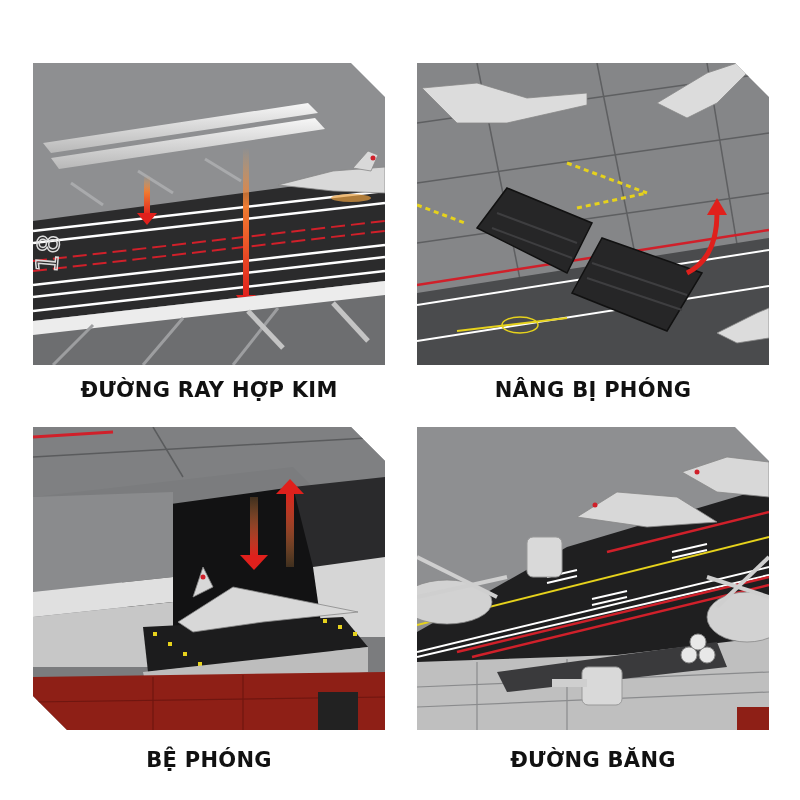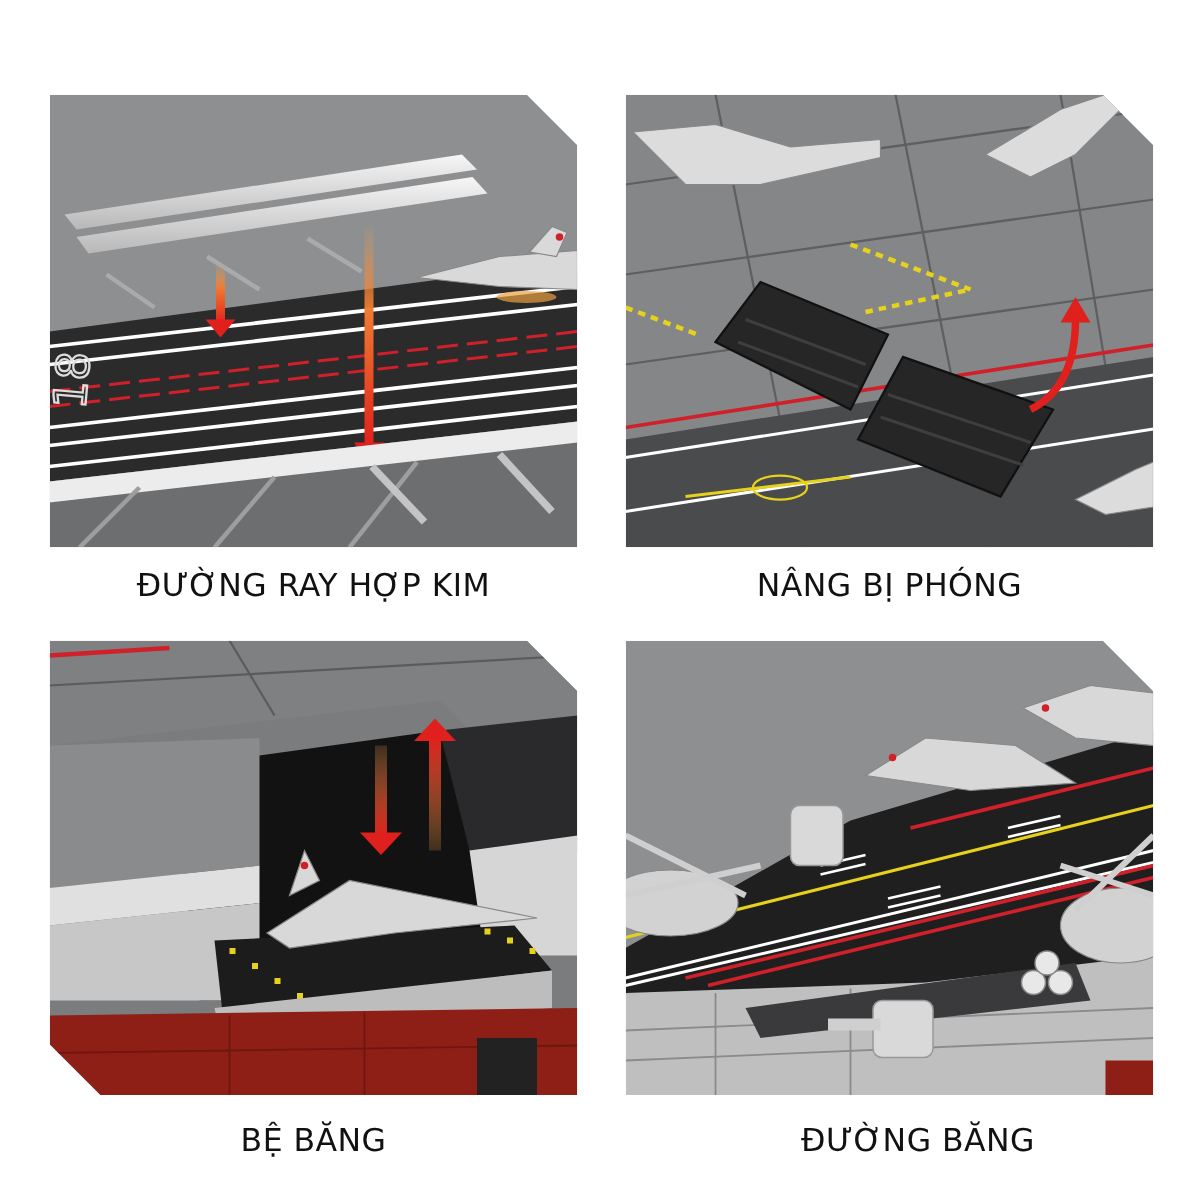--- a/index.html
+++ b/index.html
@@ -1,20 +1,20 @@
 <!DOCTYPE html>
 <html><head>
 <meta charset="utf-8">
 <style>
   html, body { margin: 0; padding: 0; background: #ffffff; }
   body { width: 800px; height: 800px; position: relative; overflow: hidden;
          font-family: "Liberation Sans", "DejaVu Sans", sans-serif; }
   .panel { position: absolute; overflow: hidden; }
   .panel svg { display: block; }
-  .caption { position: absolute; text-align: center; font-size: 21px; font-weight: 400;
+  .caption { position: absolute; text-align: center; font-size: 21px; font-weight: 700;
              color: #111; letter-spacing: 0.3px;
              font-family: "DejaVu Sans", "Liberation Sans", sans-serif; }
 </style>
 </head>
 <body>
 
 <div class="panel" style="left:33px;top:63px;width:352px;height:302px;clip-path:polygon(0 0,318px 0,352px 34px,352px 302px,0 302px);">
   <svg width="352" height="302" viewBox="0 0 352 302">
     <defs>
       <linearGradient id="rail" x1="0" y1="0" x2="0" y2="1">
@@ -178,21 +178,21 @@
 
     <polygon points="0,250 352,245 352,303 0,303" fill="#8e1f16"></polygon>
     <g stroke="#6f1610" stroke-width="1.2">
       <line x1="0" y1="275" x2="352" y2="270"></line>
       <line x1="120" y1="250" x2="120" y2="303"></line>
       <line x1="210" y1="248" x2="210" y2="303"></line>
     </g>
     <rect x="285" y="265" width="40" height="38" fill="#222"></rect>
   </svg>
 </div>
-<div class="caption" style="left:33px;top:748px;width:352px;">BỆ BĂNG</div>
+<div class="caption" style="left:33px;top:748px;width:352px;">BỆ PHÓNG</div>
 
 <div class="panel" style="left:417px;top:427px;width:352px;height:303px;clip-path:polygon(0 0,318px 0,352px 34px,352px 303px,0 303px);">
   <svg width="352" height="303" viewBox="0 0 352 303">
     <rect width="352" height="303" fill="#8e8f91"></rect>
 
     <polygon points="0,205 150,120 352,60 352,210 200,235 0,235" fill="#1f1f20"></polygon>
     <g stroke="#ffffff" stroke-width="2" fill="none">
       <line x1="0" y1="225" x2="352" y2="140"></line>
       <line x1="0" y1="230" x2="352" y2="148"></line>
     </g>
@@ -240,13 +240,13 @@
       <ellipse cx="330" cy="190" rx="40" ry="25"></ellipse>
     </g>
     <g stroke="#cfcfcf" stroke-width="4">
       <line x1="0" y1="130" x2="80" y2="170"></line>
       <line x1="0" y1="170" x2="90" y2="150"></line>
       <line x1="290" y1="150" x2="352" y2="170"></line>
       <line x1="300" y1="180" x2="352" y2="130"></line>
     </g>
   </svg>
 </div>
-<div class="caption" style="left:436px;top:748px;width:352px;">ĐƯỜNG BĂNG</div>
+<div class="caption" style="left:417px;top:748px;width:352px;">ĐƯỜNG BĂNG</div>
 
 </body></html>

